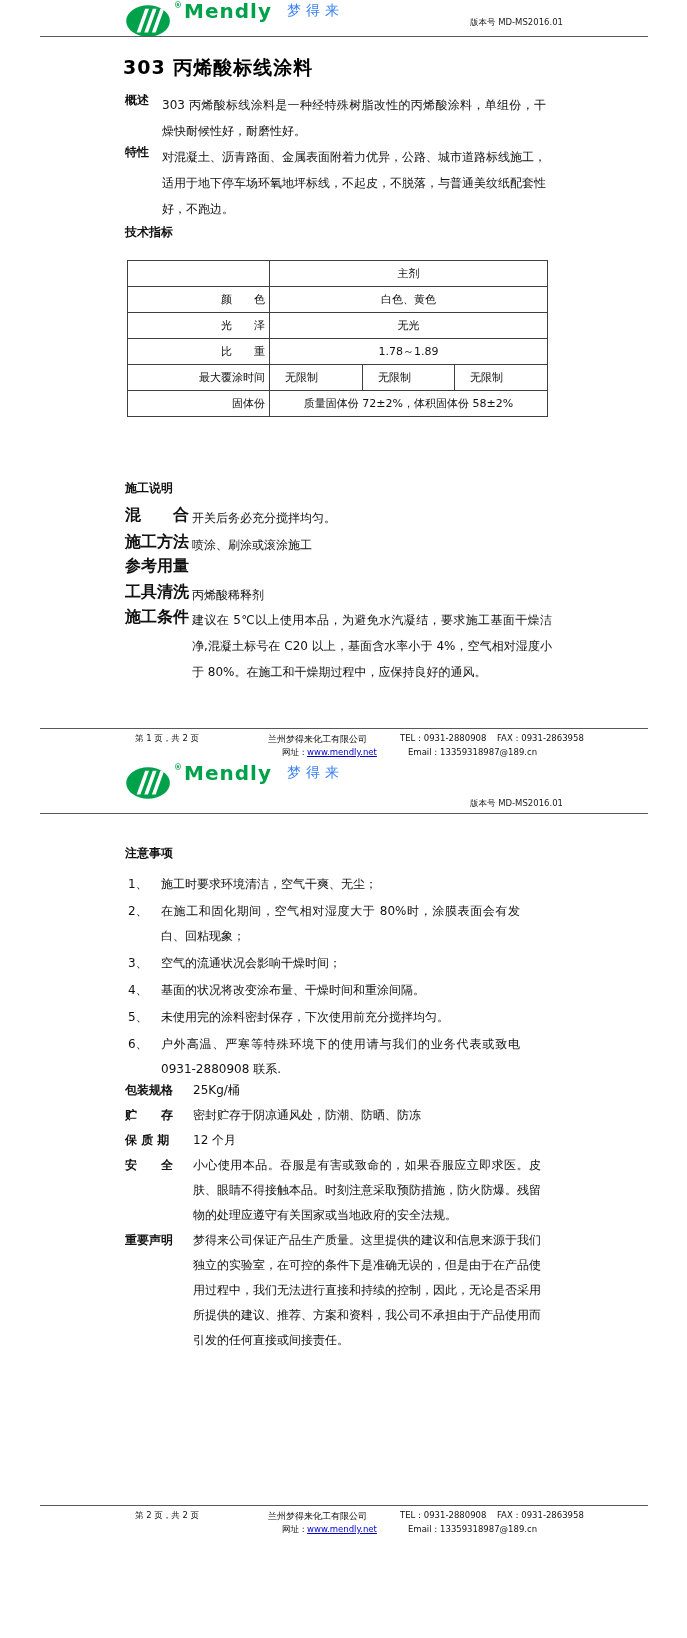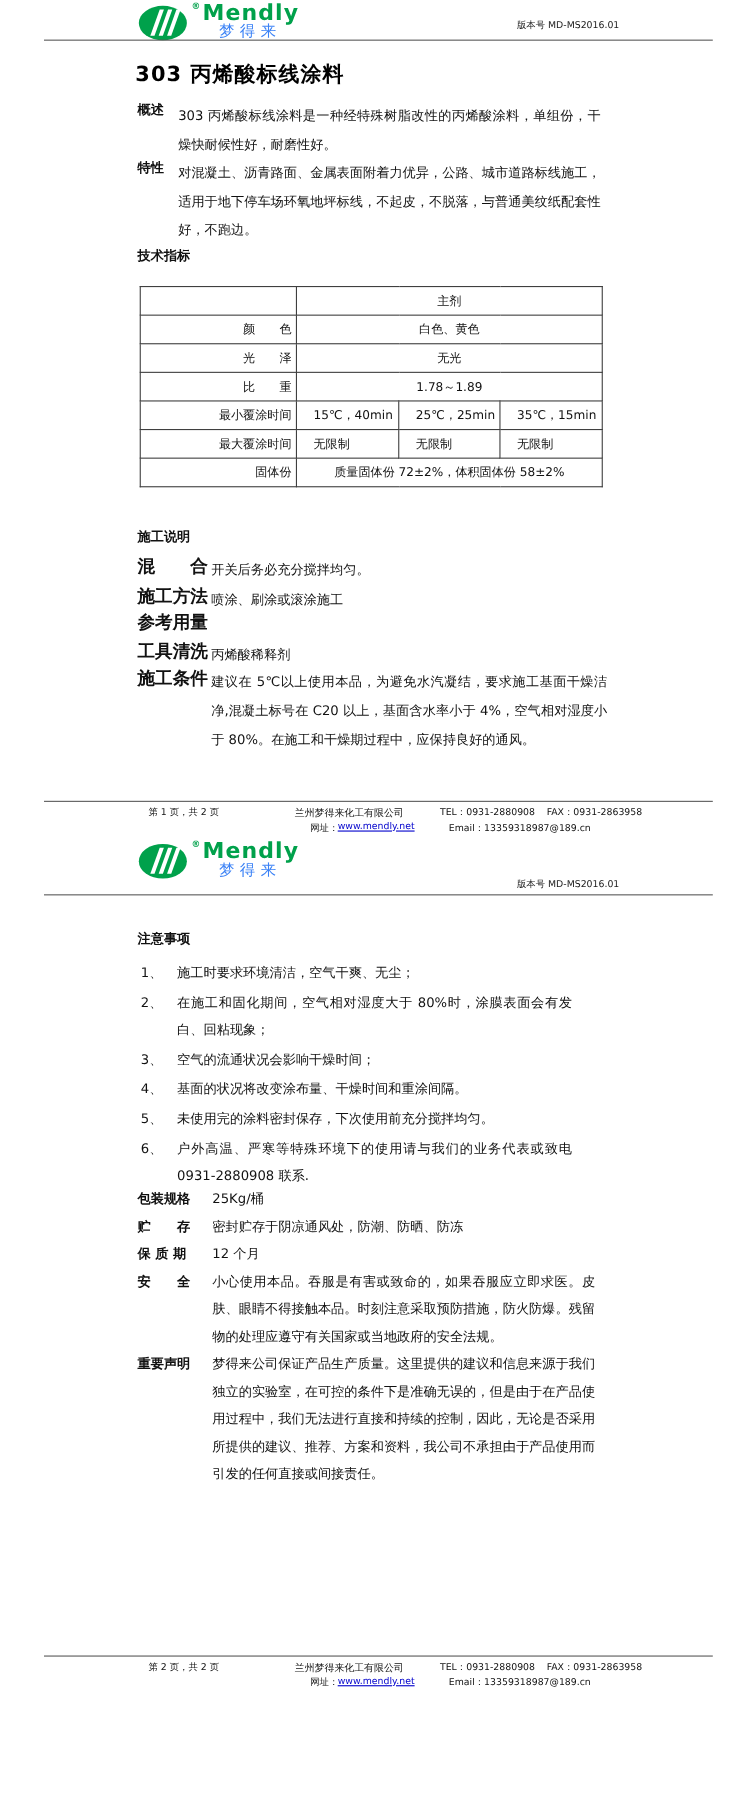--- a/index.html
+++ b/index.html
@@ -4,21 +4,21 @@
 <style>
   * { margin:0; padding:0; box-sizing:border-box; }
   html,body { background:#ffffff; }
   body { font-family:"DejaVu Sans","Liberation Sans",sans-serif; color:#111; }
   .canvas { position:relative; width:687px; height:1638px; background:#fff; overflow:hidden; }
 
   
   .logo { position:absolute; left:125px; display:flex; align-items:flex-start; }
   .emblem { display:block; }
   .reg { font-size:8px; color:#00A14B; font-weight:bold; margin:-1px 2px 0 1px; }
-  .logo-text { display:flex; flex-direction:column; }
+  .logo-text { display:flex; }
   .logo-en { font-size:20px; line-height:19px; font-weight:bold; color:#00A14B; letter-spacing:1px; }
   .logo-zh { font-size:14px; line-height:16px; font-weight:normal; color:#3b82f6; letter-spacing:5px; margin-left:15px; }
   .version { position:absolute; left:380px; width:183px; text-align:right; font-size:8.5px; color:#1a1a1a; }
   .rule { position:absolute; left:40px; width:608px; border-top:1.2px solid #595959; height:0; }
 
   .doc-title { position:absolute; left:123px; top:55px; font-size:19px; font-weight:bold; color:#000; letter-spacing:1px;text-align:center; }
 
   .sec-label { position:absolute; left:125px; font-weight:bold; font-size:12px; }
   .sec-text { position:absolute; left:162px; width:384px; font-size:12px; line-height:26px; text-align:justify; }
   .heading { position:absolute; left:125px; font-weight:bold; font-size:12px; }
@@ -101,26 +101,20 @@
     </tr>
     <tr>
       <td class="lab">光　　泽</td>
       <td colspan="3">无光</td>
     </tr>
     <tr>
       <td class="lab">比　　重</td>
       <td colspan="3">1.78～1.89</td>
     </tr>
     <tr>
-      <td class="lab">最小覆涂时间</td>
-      <td class="lcell">15℃，40min</td>
-      <td class="lcell">25℃，25min</td>
-      <td class="lcell">35℃，15min</td>
-    </tr>
-    <tr>
       <td class="lab">最大覆涂时间</td>
       <td class="lcell">无限制</td>
       <td class="lcell">无限制</td>
       <td class="lcell">无限制</td>
     </tr>
     <tr>
       <td class="lab">固体份</td>
       <td colspan="3">质量固体份 72±2%，体积固体份 58±2%</td>
     </tr>
   </tbody>

